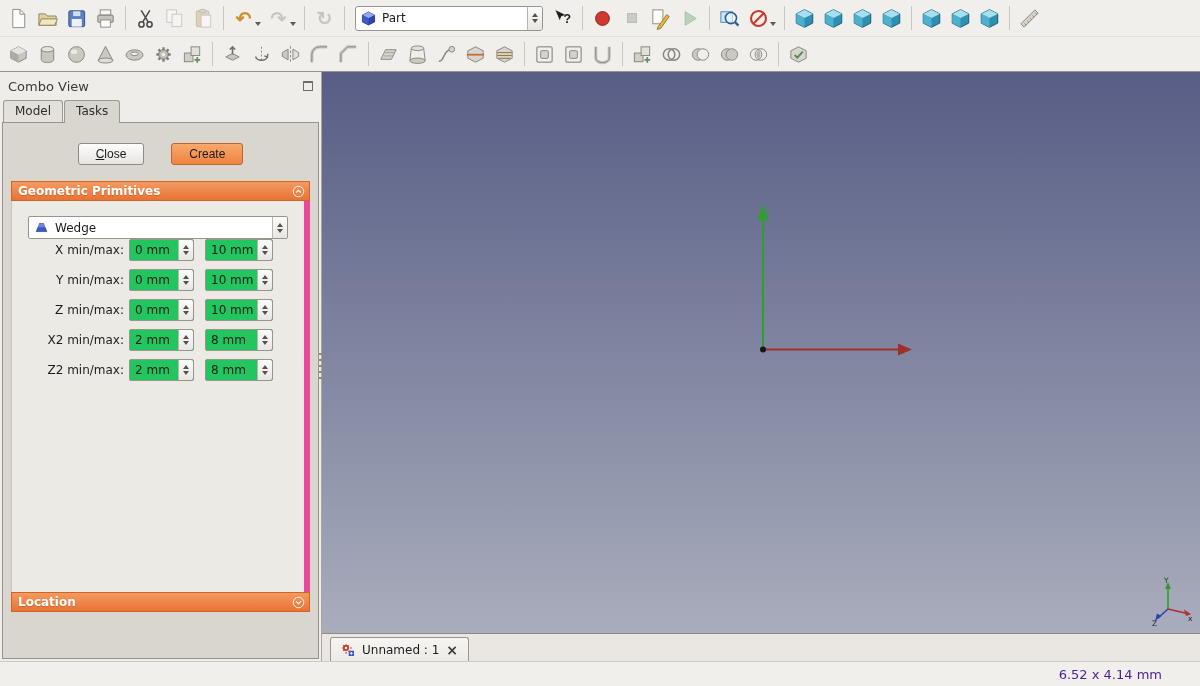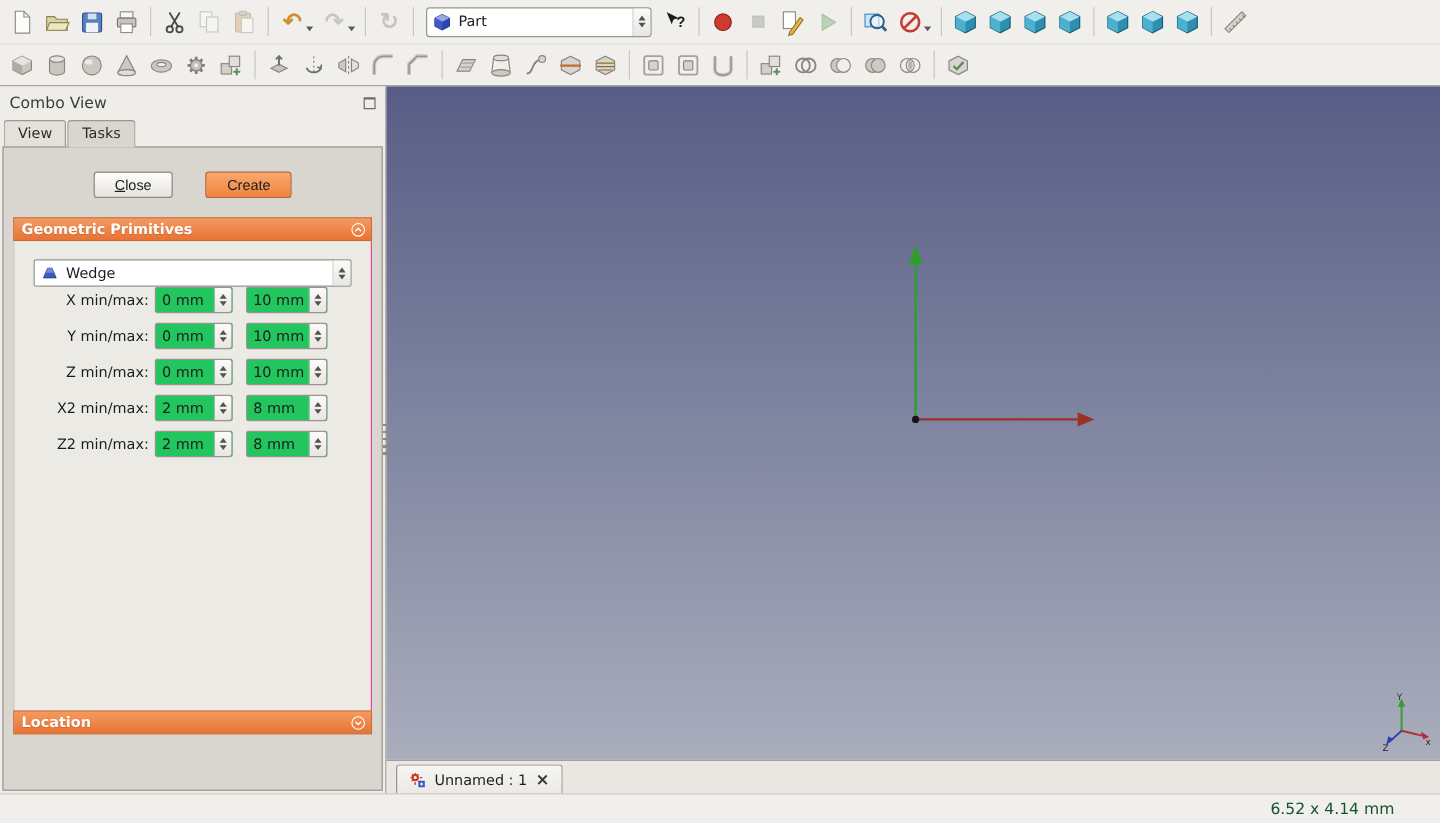--- a/index.html
+++ b/index.html
@@ -36,21 +36,21 @@
   .tabs-row{display:flex;padding-left:3px;height:24px;align-items:flex-end;gap:1px}
   .tab{padding:3px 11px 4px 11px;border:1px solid #9d998f;border-bottom:none;background:#e4e1db;border-radius:3px 3px 0 0;font-size:12px;color:#2d2d2b;position:relative}
   .tab.active{background:#d9d6d0;z-index:2;margin-bottom:-1px;padding-bottom:5px}
   .panel-body{flex:1;margin:0 2px 2px 2px;border:1px solid #98948d;background:#d9d6d0;display:flex;flex-direction:column;min-height:0;z-index:1}
   .btnrow{display:flex;justify-content:center;gap:27px;padding:20px 0 16px 0}
   .btn{font-size:12px;padding:3px 17px;border:1px solid #8f8b84;border-radius:3px;background:linear-gradient(#fdfdfc,#e7e4df);color:#1c1c1c}
   .btn.create{background:linear-gradient(#f8a96c,#ef8340);border-color:#c2632a}
   .u{text-decoration:underline}
   .sec-header{margin:0 8px;height:20px;display:flex;align-items:center;justify-content:space-between;padding:0 3px 0 6px;background:linear-gradient(#f49a60,#e87335);border:1px solid #cf6528;color:#fff;font-weight:bold;font-size:12px;text-shadow:0 1px 1px rgba(90,40,0,.25)}
   .sec-header svg{width:15px;height:15px}
-  .sec-content{margin:0 8px;background:#eceae5;border-left:1px solid #c9c6bf;border-right:1px solid #ec4899;flex:1;min-height:0;overflow:hidden}
+  .sec-content{margin:0 8px;background:#eceae5;border-left:1px solid #c9c6bf;border-right:6px solid #ec4899;flex:1;min-height:0;overflow:hidden}
   .shape-combo{margin:15px 16px 0 16px;height:23px;display:flex;align-items:center;gap:6px;background:#fff;border:1px solid #98948e;border-radius:2px;padding-left:5px}
   .shape-combo svg{width:15px;height:15px}
   .shape-combo .val{flex:1}
   .param-heading{margin:14px 0 10px 16px;font-weight:bold;color:#2d2d2b}
   .param-row{display:flex;align-items:center;padding-left:8px;margin-bottom:8px}
   .param-row label{width:104px;text-align:right;margin-right:5px;color:#1c1c1c}
   .spinbox{display:flex;height:22px;background:#22c55e;border:1px solid #98948e;border-radius:2px}
   .spinbox.min{width:65px}
   .spinbox.max{width:68px;margin-left:11px}
   .spinbox .val{flex:1;padding:3px 0 0 5px}
@@ -61,21 +61,21 @@
   .right-col{flex:1;display:flex;flex-direction:column;min-width:0}
   .viewport{flex:1;position:relative;background:linear-gradient(#575d85,#a9adbc);min-height:0}
   .viewport svg.axes{position:absolute;inset:0;width:100%;height:100%}
   .navcube{position:absolute;right:6px;bottom:6px;width:42px;height:52px}
   .doctab-bar{height:28px;background:#eae7e2;display:flex;align-items:flex-end;padding-left:8px;border-top:1px solid #8f8b85}
   .doctab{display:flex;align-items:center;gap:6px;height:24px;background:linear-gradient(#f7f5f2,#eceae6);border:1px solid #9a968f;border-bottom:none;border-radius:3px 3px 0 0;padding:0 9px}
   .doctab svg{width:16px;height:16px}
   .tab-close{font-weight:bold;font-size:14px;color:#3d3d3b;line-height:1;padding:0 1px}
 
   
-  .statusbar{height:25px;background:#f0efec;border-top:1px solid #cdc9c3;display:flex;align-items:center;justify-content:flex-end;padding-right:38px;font-size:13px;color:#14532d}
+  .statusbar{height:25px;background:#f0efec;border-top:1px solid #cdc9c3;display:flex;align-items:center;justify-content:flex-end;padding-right:38px;font-size:13px;color:#4c1d95}
 </style>
 </head>
 <body>
 
 <svg width="0" height="0" style="position:absolute" aria-hidden="true">
 <defs>
   <g id="s-page">
         <path d="M6 2.5h7.5L18.5 7.5V21.5H6z" fill="#fcfcfb" stroke="#8f8b85"></path>
         <path d="M13.5 2.5v5h5" fill="none" stroke="#8f8b85"></path>
       </g>
@@ -563,21 +563,21 @@
   </div>
 
   <div class="main" data-name="main-area">
 
     <div class="left-panel" data-name="combo-view-panel">
       <div class="panel-title-row">
         <span data-name="combo-view-title">Combo View</span>
         <span class="float-icon" data-name="float-panel-icon"></span>
       </div>
       <div class="tabs-row" data-name="combo-view-tabs">
-        <div class="tab" data-name="tab-model">View</div>
+        <div class="tab" data-name="tab-model">Model</div>
         <div class="tab active" data-name="tab-tasks">Tasks</div>
       </div>
       <div class="panel-body" data-name="tasks-panel">
         <div class="btnrow">
           <button class="btn" data-name="close-button"><span class="u">C</span><span>lose</span></button>
           <button class="btn create" data-name="create-button">Create</button>
         </div>
 
         <div class="sec-header" data-name="geometric-primitives-header">
           <span data-name="geometric-primitives-title">Geometric Primitives</span>

